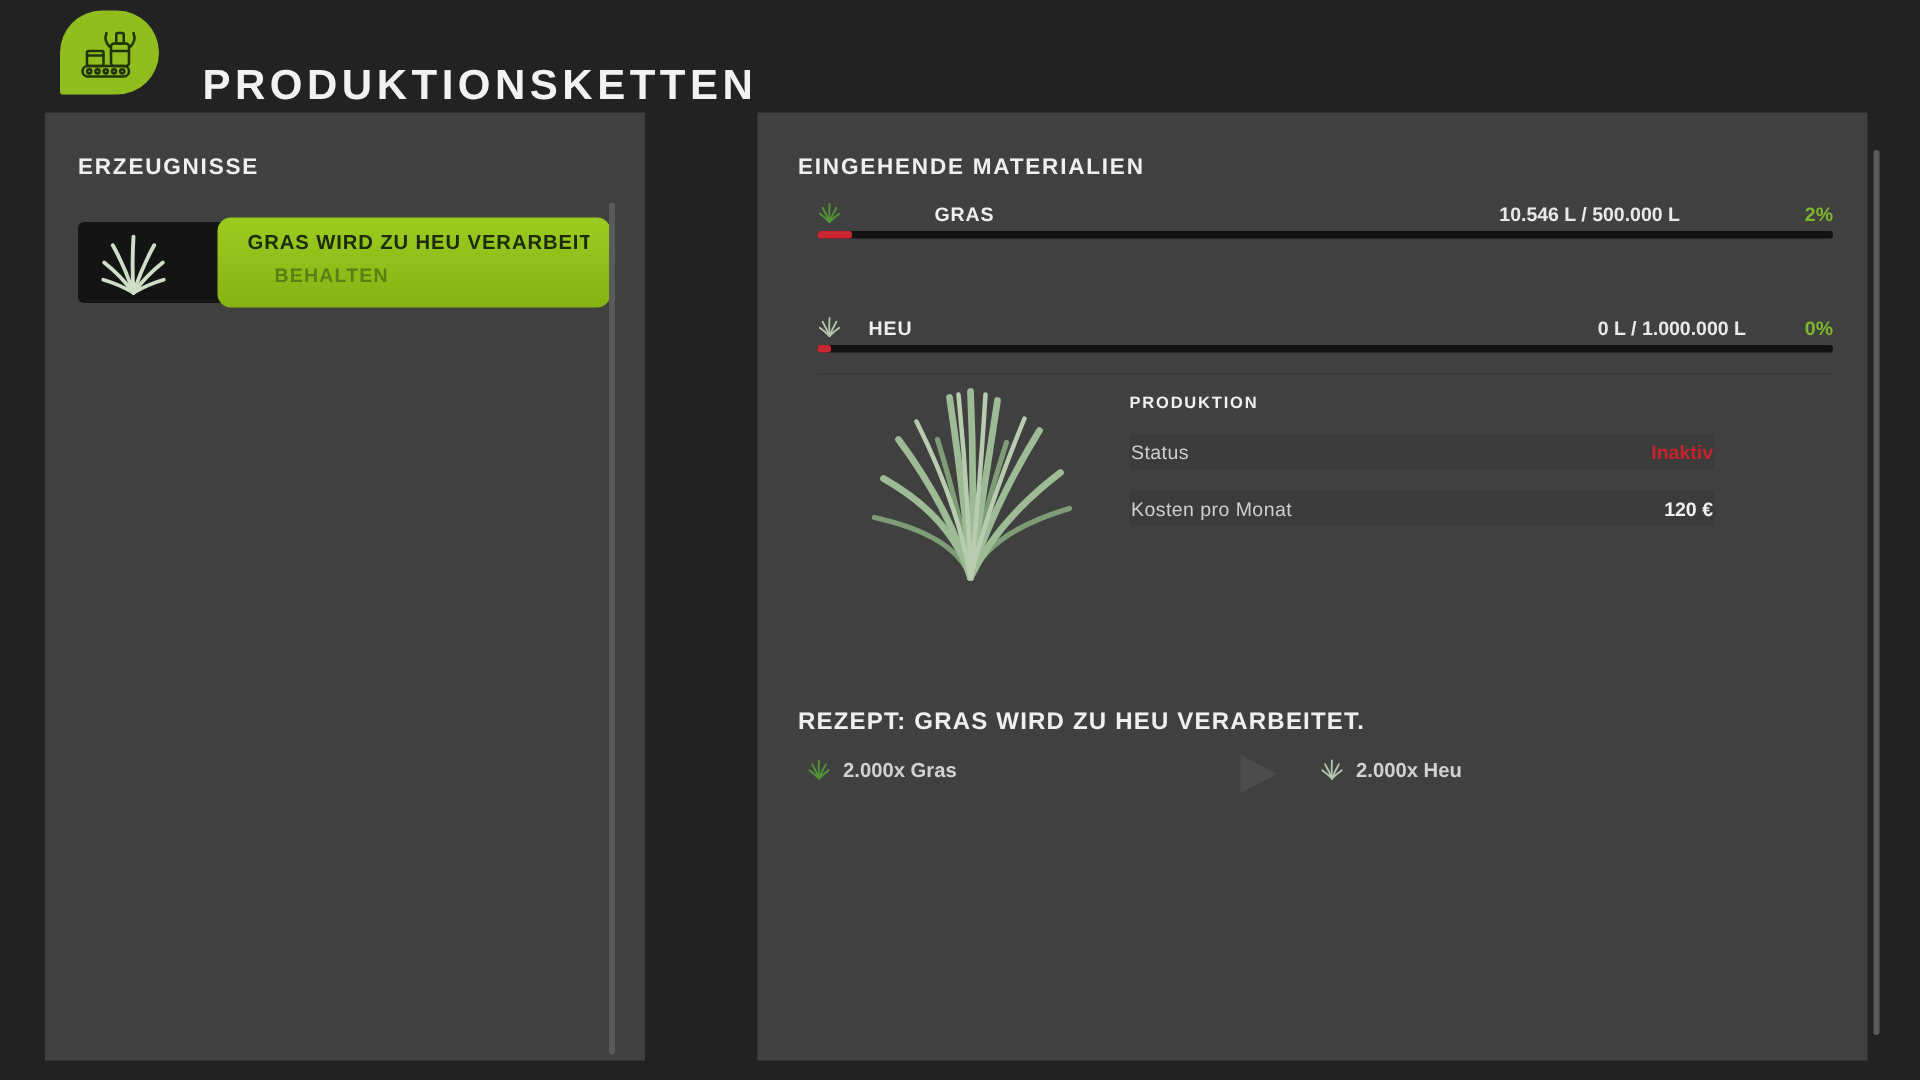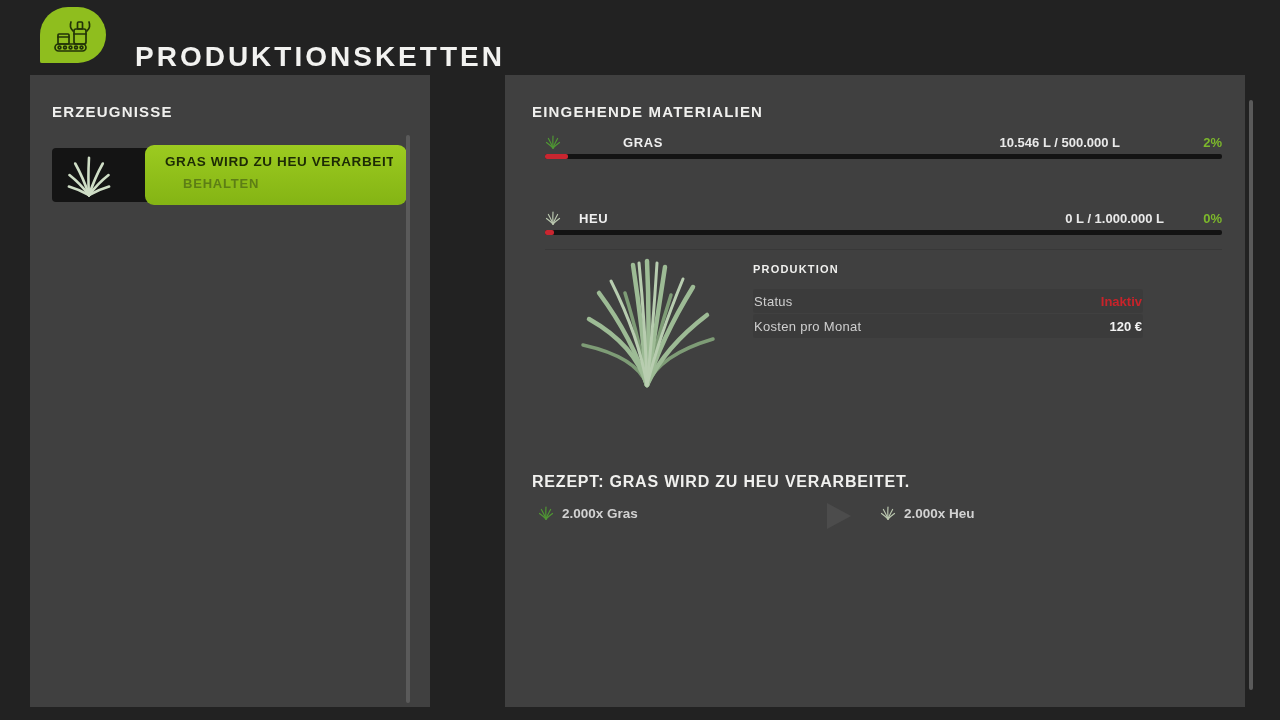--- a/index.html
+++ b/index.html
@@ -70,21 +70,21 @@
   .bar{
     position:absolute;left:40px;width:677px;height:5px;
     background:#131313;border-radius:2px;
   }
   .bar-fill{height:5px;border-radius:2px;background:#c92630;}
   .divider{position:absolute;left:40px;width:677px;height:1px;background:#383838;}
   
   .prod-title{position:absolute;left:248px;top:188px;font-size:11px;}
   .prod-table{position:absolute;left:248px;top:214px;width:390px;}
   .prod-tr{
-    display:flex;align-items:center;height:24px;margin-bottom:1px;
+    display:flex;align-items:center;height:24px;margin-bottom:14px;
     padding:0 1px;font-size:13px;
   }
   .prod-tr.alt{background:#3b3b3b;border-radius:2px;}
   .prod-tr .lbl{color:#cfcfcf;letter-spacing:.3px;}
   .prod-tr .val{margin-left:auto;font-weight:700;color:#f2f2f2;}
   
   .recipe-title{position:absolute;left:27px;top:398px;font-size:16px;letter-spacing:.8px;}
   .recipe-row{position:absolute;left:27px;top:428px;width:680px;height:26px;}
   .recipe-part{position:absolute;display:flex;align-items:center;font-size:13.5px;font-weight:600;color:#d2d2d2;}
   .recipe-part svg{margin-right:8px;}

